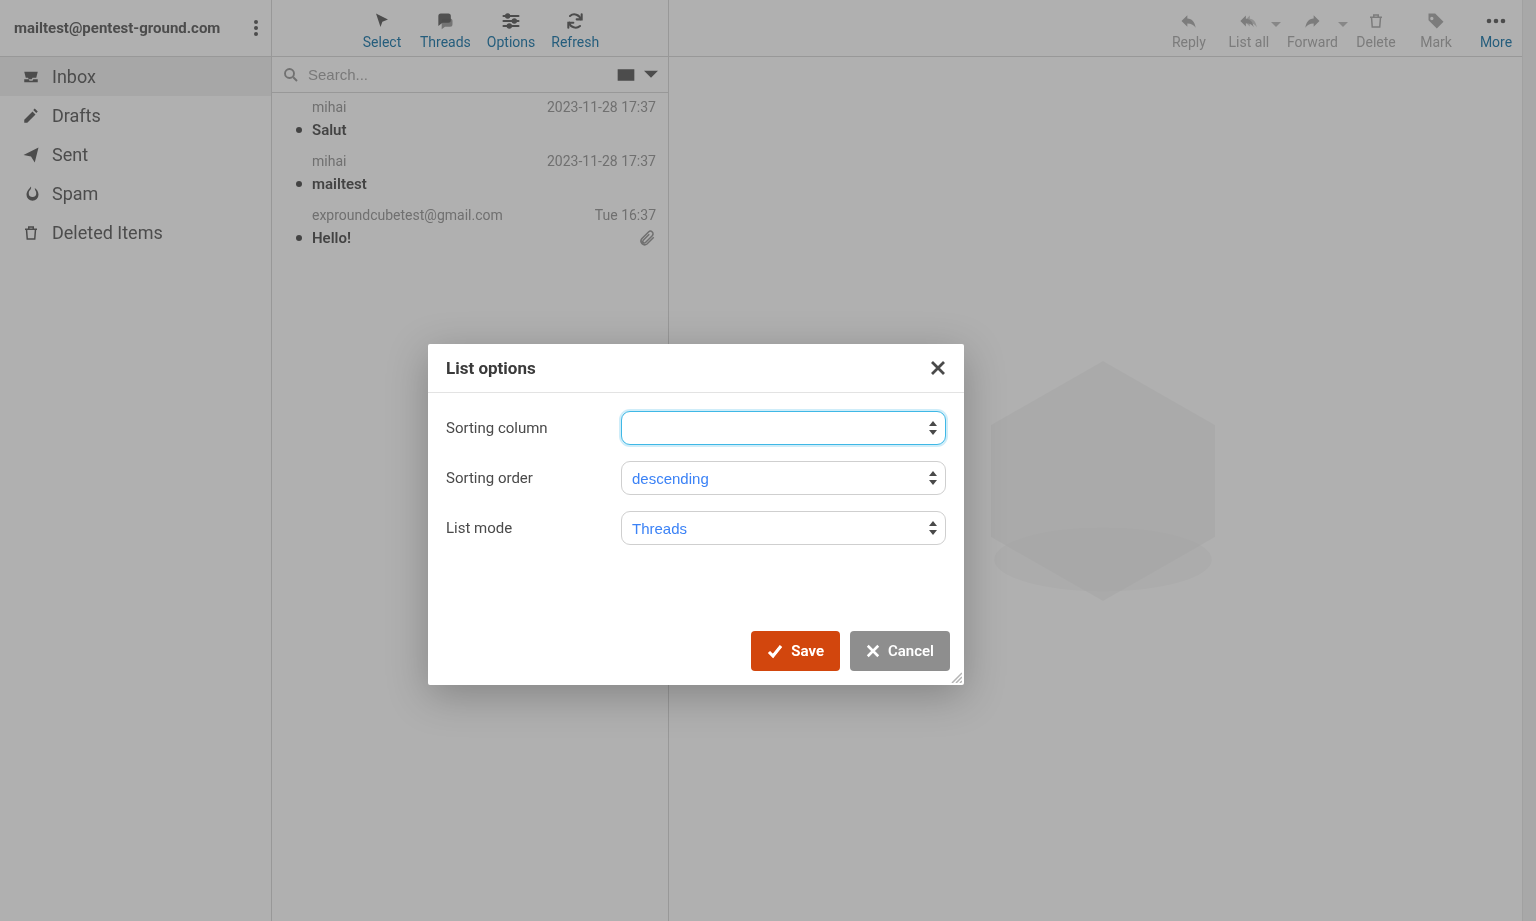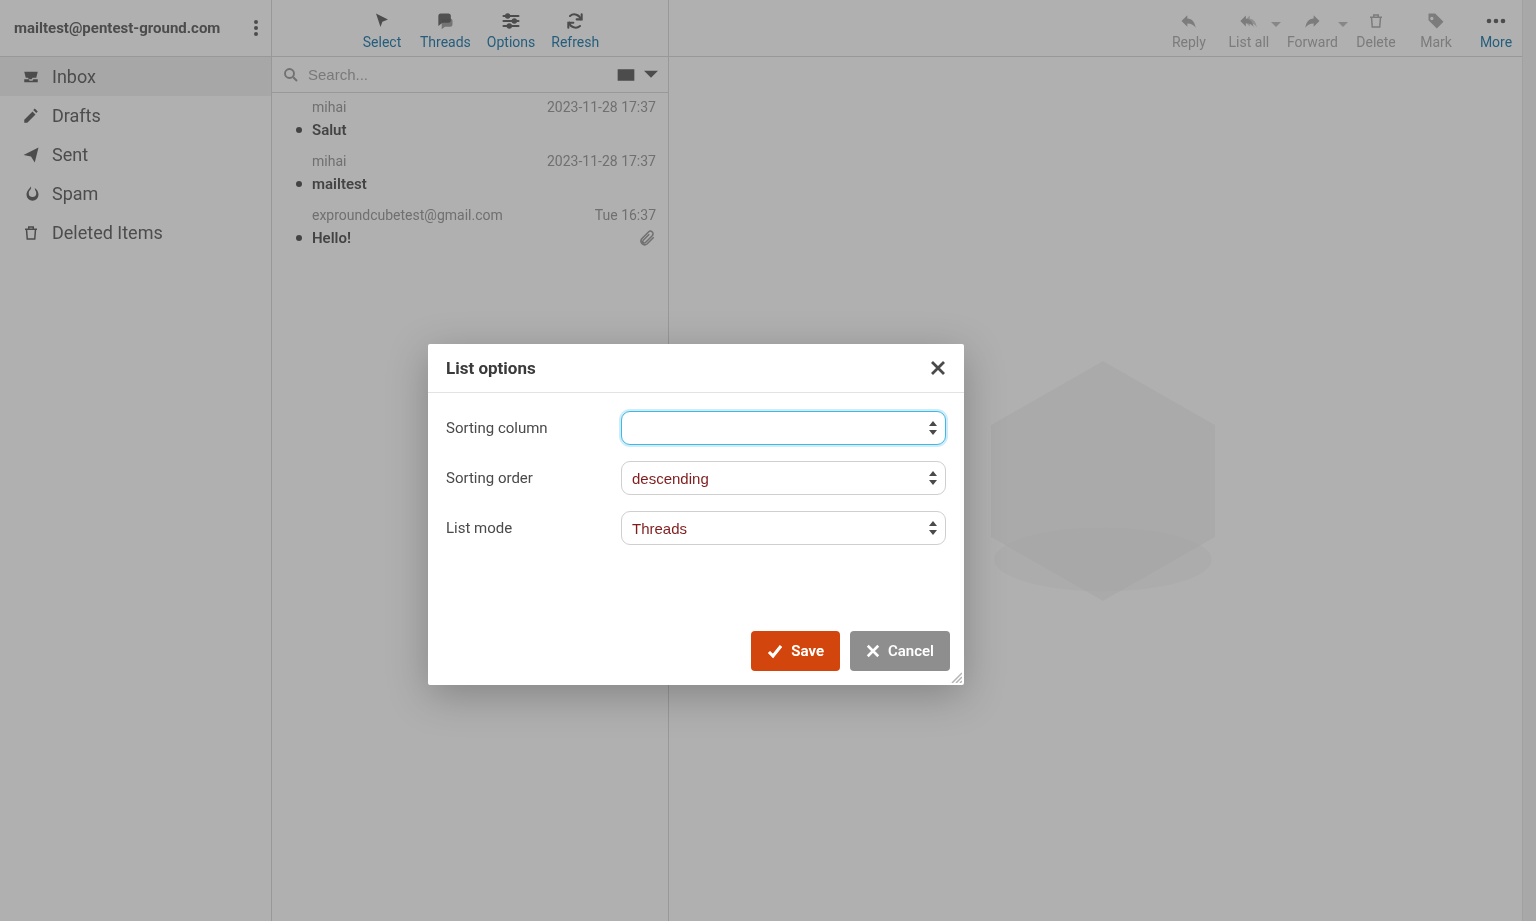--- a/index.html
+++ b/index.html
@@ -49,21 +49,21 @@
 .dim { position:absolute; inset:0; background:rgba(80,80,80,.45); }
 
 .modal { position:absolute; width:536px; background:#fff; border-radius:2px; box-shadow:0 10px 40px rgba(0,0,0,.25); left:428px; top:344px; }
 .modal-header { display:flex; align-items:center; justify-content:space-between; padding:14px 18px; border-bottom:1px solid #e3e3e3; }
 .modal-title { font-weight:700; font-size:17px; color:#3a3a3a; }
 .close-x { color:#4a4a4a; }
 .modal-body { padding:18px; }
 .form-row { display:flex; align-items:center; margin-bottom:16px; }
 .form-row label { width:175px; font-size:15px; color:#4a4a4a; }
 .select { flex:1; position:relative; }
-.select select { width:100%; height:34px; border:1px solid #cfcfcf; border-radius:9px; background:#fff; padding:0 28px 0 10px; font-size:15px; color:#7f1d1d; appearance:none; }
+.select select { width:100%; height:34px; border:1px solid #cfcfcf; border-radius:9px; background:#fff; padding:0 28px 0 10px; font-size:15px; color:#3b82f6; appearance:none; }
 .select.focus select { border-color:#3fb8e6; box-shadow:0 0 0 2px rgba(63,184,230,.25); }
 .select .caret { position:absolute; right:8px; top:50%; transform:translateY(-50%); color:#4a4a4a; pointer-events:none; }
 .modal-footer { display:flex; justify-content:flex-end; gap:10px; padding:12px 14px 14px 14px; position:relative; }
 .btn { display:inline-flex; align-items:center; gap:8px; height:40px; padding:0 16px; border-radius:4px; font-weight:600; font-size:15px; }
 .btn-primary { background:#c2410c; color:#fff; }
 .btn-primary.hover { filter:brightness(1.08); }
 .btn-secondary { background:#8e8e8e; color:#fff; }
 .resize-grip { position:absolute; right:2px; bottom:2px; color:#b5b5b5; }
 
 svg { display:block; }

